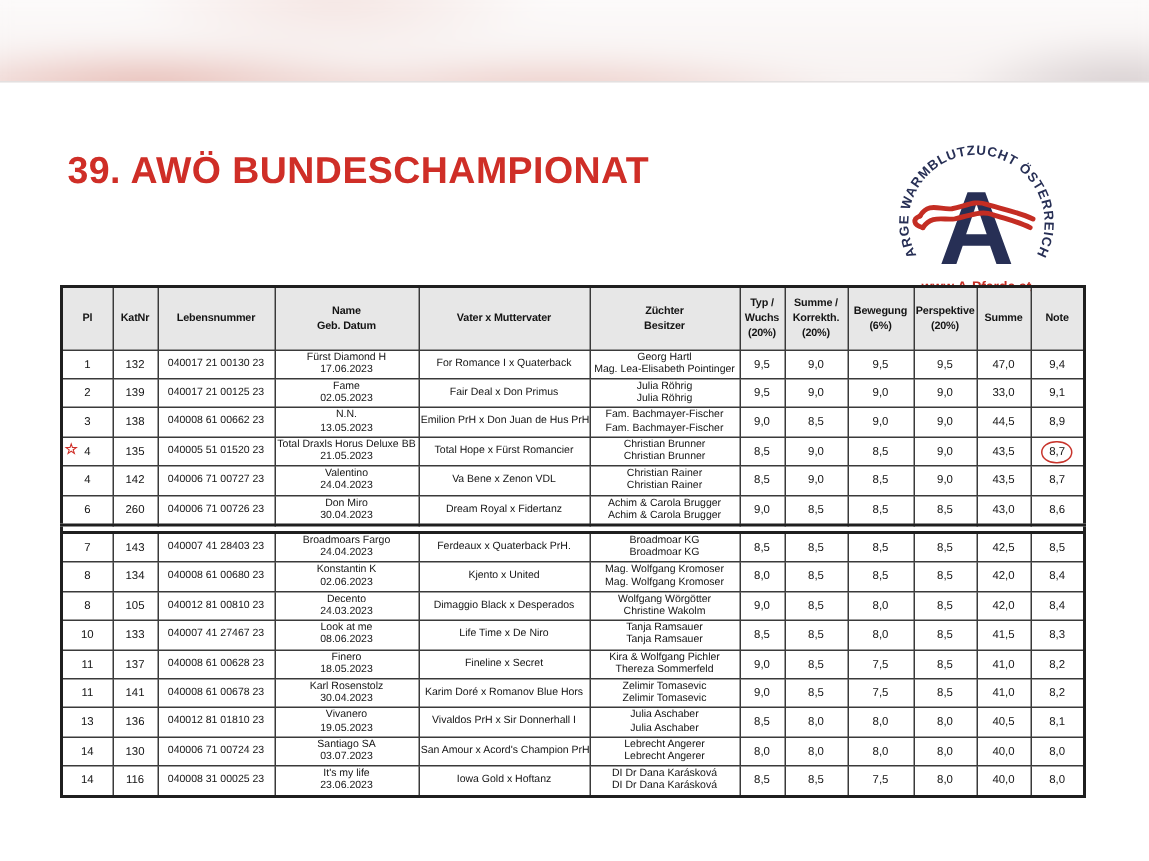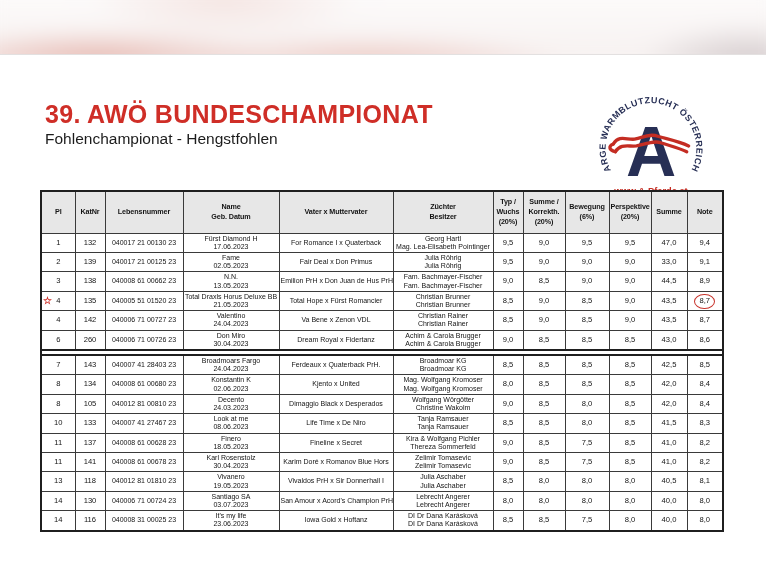--- a/index.html
+++ b/index.html
@@ -49,21 +49,20 @@
 <body>
 
 <div class="band">
   <div class="band-inner"></div>
 </div>
 
 <div class="page">
 
   <div class="titles">
     <h1>39. AWÖ BUNDESCHAMPIONAT</h1>
-    <h2>Fohlenchampionat - Hengstfohlen</h2>
   </div>
 
   <div class="logo">
     <svg width="118" height="114" viewBox="0 0 120 118">
       <defs>
         <path id="circPath" d="M 21,90 A 47,47 0 1 1 99,90" fill="none"></path>
       </defs>
       <text font-size="9.2" font-weight="bold" fill="#272f55" letter-spacing="0.6">
         <textPath href="#circPath" startOffset="50%" text-anchor="middle">ARGE WARMBLUTZUCHT ÖSTERREICH</textPath>
       </text>
@@ -379,21 +378,21 @@
           </td>
           <td class="num">9,0</td>
           <td class="num">8,5</td>
           <td class="num">7,5</td>
           <td class="num">8,5</td>
           <td class="num">41,0</td>
           <td class="num">8,2</td>
         </tr>
         <tr>
           <td class="pos num"><span>13</span></td>
-          <td class="num">118</td>
+          <td class="num">136</td>
           <td>040012 81 01810 23</td>
           <td>
             <div class="l2">Vivanero</div>
             <div class="l2">19.05.2023</div>
           </td>
           <td>Vivaldos PrH x Sir Donnerhall I</td>
           <td>
             <div class="l2">Julia Aschaber</div>
             <div class="l2">Julia Aschaber</div>
           </td>

